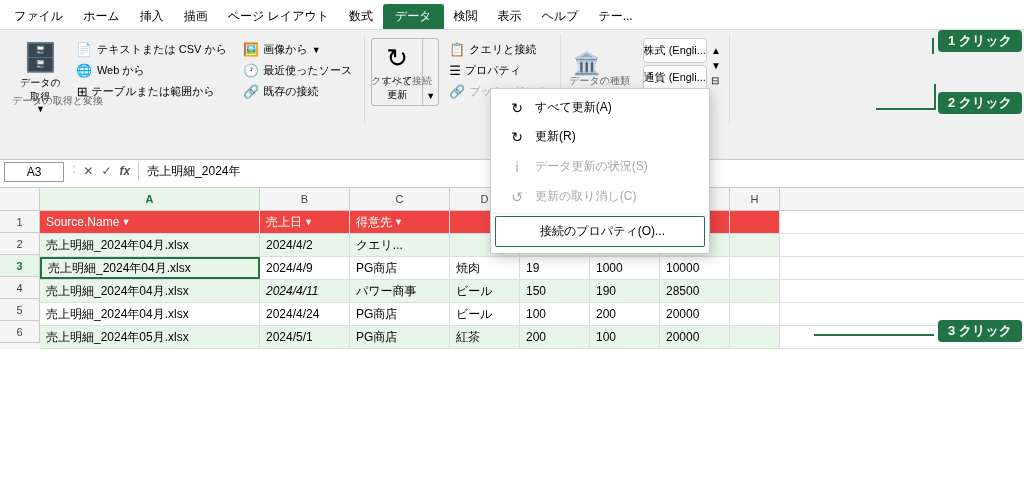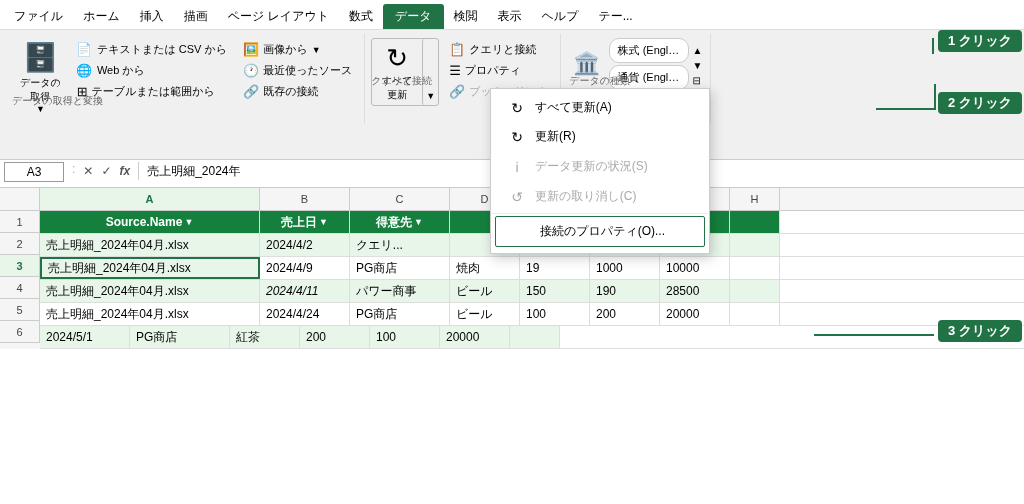--- a/index.html
+++ b/index.html
@@ -24,21 +24,21 @@
     .spreadsheet-container { position: relative; overflow: hidden; }
     .sheet-header { display: flex; border-bottom: 1px solid #ccc; background: #f5f5f5; }
     .col-header-corner { width: 40px; height: 22px; border-right: 1px solid #ccc; background: #f5f5f5; flex-shrink: 0; }
     .col-header { height: 22px; border-right: 1px solid #ccc; display: flex; align-items: center; justify-content: center; font-size: 11px; color: #444; flex-shrink: 0; }
     .sheet-body { display: flex; }
     .row-headers { display: flex; flex-direction: column; background: #f5f5f5; width: 40px; flex-shrink: 0; }
     .row-header { height: 22px; border-bottom: 1px solid #ccc; border-right: 1px solid #ccc; display: flex; align-items: center; justify-content: center; font-size: 11px; color: #444; flex-shrink: 0; }
     .grid { display: flex; flex-direction: column; flex: 1; }
     .grid-row { display: flex; border-bottom: 1px solid #ddd; }
     .grid-cell { border-right: 1px solid #ddd; padding: 2px 6px; font-size: 12px; display: flex; align-items: center; overflow: hidden; white-space: nowrap; height: 22px; flex-shrink: 0; }
-    .grid-cell.header-row { background: #15803d; color: #fff; font-weight: bold; justify-content: center; }
+    .grid-cell.header-row { background: #ef4444; color: #fff; font-weight: normal; }
     .grid-cell.alt-row { background: #e8f5e9; }
     .grid-cell.green-selected { border: 2px solid #217346; background: #e8f5e9; }
 
     
     .drop-arrow { display: inline-block; margin-left: 2px; font-size: 9px; }
 
     
     .dropdown-menu { position: absolute; background: #fff; border: 1px solid #ccc; box-shadow: 2px 4px 12px rgba(0,0,0,0.2); z-index: 100; min-width: 200px; padding: 4px 0; }
     .dropdown-item { display: flex; align-items: center; padding: 6px 16px; cursor: pointer; font-size: 12px; gap: 8px; }
     .dropdown-item.disabled { color: #aaa; cursor: default; }
@@ -46,21 +46,21 @@
     .dropdown-sep { border-top: 1px solid #eee; margin: 2px 0; }
     .dropdown-icon { width: 20px; text-align: center; font-size: 14px; }
 
     
     .callout { position: absolute; background: #217346; color: #fff; border-radius: 4px; padding: 2px 10px; font-size: 13px; font-weight: bold; cursor: pointer; z-index: 200; }
     .callout::after { content: ''; position: absolute; }
 
     
     .all-refresh-btn { display: flex; flex-direction: column; align-items: center; padding: 4px 8px; cursor: pointer; border-radius: 3px; font-size: 11px; position: relative; }
     .all-refresh-dropdown { display: flex; flex-direction: column; align-items: center; padding: 4px 2px; cursor: pointer; border-radius: 3px; border-left: 1px solid #bbb; }
-    .data-type-btn { border: 1px solid #ccc; padding: 4px 8px; border-radius: 10px; font-size: 11px; cursor: pointer; background: #fff; max-width: 80px; overflow: hidden; text-overflow: ellipsis; white-space: nowrap; }
+    .data-type-btn { border: 1px solid #ccc; padding: 4px 0; border-radius: 4px; font-size: 11px; cursor: pointer; background: #fff; max-width: 80px; overflow: hidden; text-overflow: ellipsis; white-space: nowrap; margin-left: 34px; }
 
     .ribbon-top { display: flex; height: 90px; }
 
     
     .tab-active { background: #217346; color: white; border-radius: 3px 3px 0 0; padding: 4px 12px; }
   </style>
 </head>
 <body>
 
 <div class="menu-bar">
@@ -303,20 +303,21 @@
         <div class="grid-cell" style="width:90px;">2024/4/24</div>
         <div class="grid-cell" style="width:100px;">PG商店</div>
         <div class="grid-cell" style="width:70px;">ビール</div>
         <div class="grid-cell" style="width:70px;">100</div>
         <div class="grid-cell" style="width:70px;">200</div>
         <div class="grid-cell" style="width:70px;">20000</div>
         <div class="grid-cell" style="width:50px;"></div>
       </div>
 
       <div class="grid-row">
+        <div class="grid-cell alt-row" style="width:220px;">売上明細_2024年05月.xlsx</div>
         <div class="grid-cell alt-row" style="width:90px;">2024/5/1</div>
         <div class="grid-cell alt-row" style="width:100px;">PG商店</div>
         <div class="grid-cell alt-row" style="width:70px;">紅茶</div>
         <div class="grid-cell alt-row" style="width:70px;">200</div>
         <div class="grid-cell alt-row" style="width:70px;">100</div>
         <div class="grid-cell alt-row" style="width:70px;">20000</div>
         <div class="grid-cell alt-row" style="width:50px;"></div>
       </div>
     </div>
   </div>

